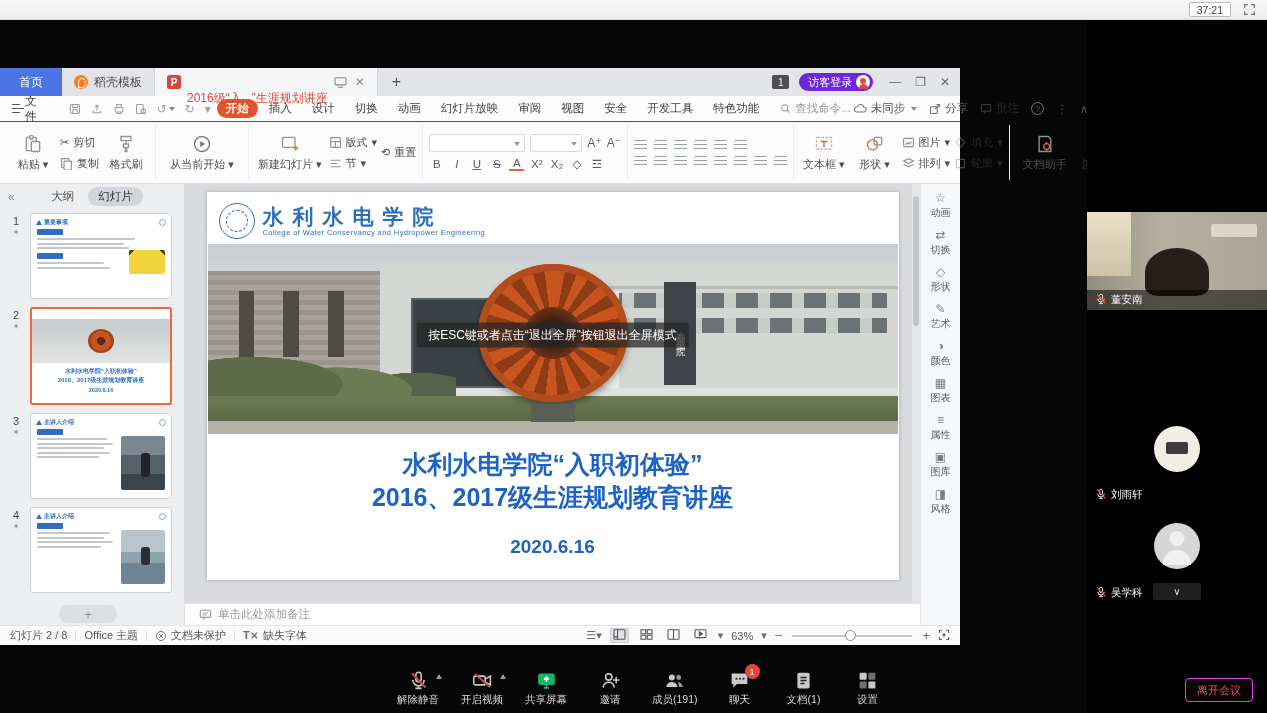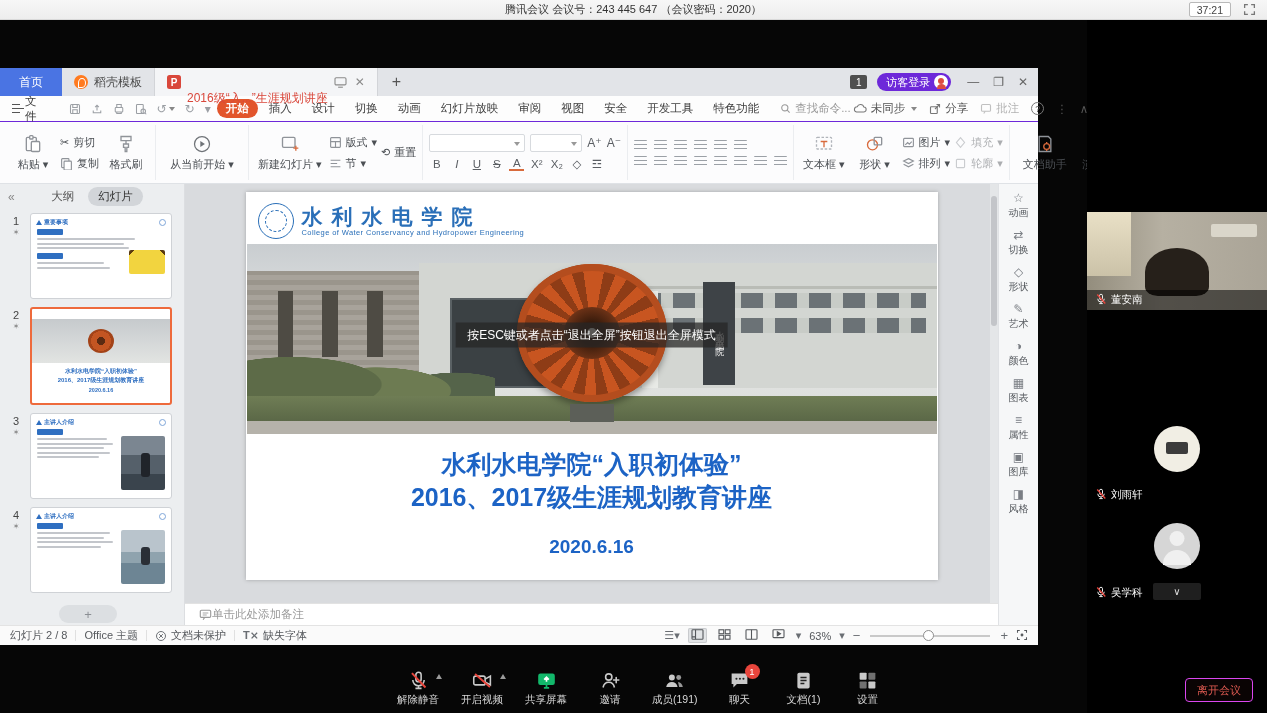--- a/index.html
+++ b/index.html
@@ -9,21 +9,21 @@
 
   
   #mtg-top { position:absolute; left:0; top:0; width:1267px; height:20px;
     background:linear-gradient(#f7f7f7,#ededed); border-bottom:1px solid #d9d9d9;
     display:flex; align-items:center; justify-content:center; font-size:11px; color:#333; }
   #mtg-duration { position:absolute; right:36px; top:2px; height:15px; line-height:14px;
     padding:0 7px; border:1px solid #b9b9b9; background:#fff; font-size:10.5px; color:#444; border-radius:2px;}
   #mtg-fullscreen { position:absolute; right:10px; top:3px; width:14px; height:14px; color:#666; }
 
   
-  #wps { position:absolute; left:0; top:68px; width:1038px; height:577px; background:#fff;
+  #wps { position:absolute; left:0; top:68px; width:960px; height:577px; background:#fff;
     display:flex; flex-direction:column; }
 
   
   #tabbar { height:28px; background:#e2e4e8; display:flex; align-items:stretch; font-size:12px; color:#4a4a4a; position:relative;}
   .tab-home { width:62px; background:var(--tab_blue,#4a74e3); color:#fff; display:flex; align-items:center; justify-content:center;}
   .tab { display:flex; align-items:center; gap:6px; padding:0 12px; border-right:1px solid #d2d4d8;}
   .tab.active { background:#f4f5f7; }
   .tpl-ico { width:14px; height:14px; border-radius:50%; background:#ff7a1f; position:relative;}
   .tpl-ico::after{content:"";position:absolute;left:4px;top:3px;width:6px;height:8px;border:1.5px solid #fff;border-radius:50% 50% 50% 0;}
   .p-ico { width:14px; height:14px; border-radius:2.5px; background:var(--doc_red,#d9473b); color:#fff;
@@ -149,21 +149,21 @@
     background:radial-gradient(circle,#3a1c0c 0 30%,#6e3317 70%);}
   .turb-dot { position:absolute; left:50%; top:50%; transform:translate(-50%,-50%); width:10px; height:10px; border-radius:50%; background:#e8e4dd;}
   .pedestal { position:absolute; left:50%; top:84%; transform:translateX(-50%); width:44px; height:18px; background:#5c5f58;}
   #overlay-tip { position:absolute; left:50%; top:48%; transform:translate(-50%,-50%); background:rgba(38,38,38,.74);
     color:#fff; font-size:12px; padding:4px 12px; white-space:nowrap; z-index:5;}
   .s-title { text-align:center; color:var(--title_blue,#1c63c5); font-weight:bold; font-size:25px; line-height:33px;}
   .s-title.first { margin-top:14px;}
   .s-date { text-align:center; color:var(--title_blue,#1c63c5); font-weight:bold; font-size:19px; margin-top:22px;}
 
   
-  #notesbar { height:22px; background:#fff; border-top:1px solid #e2e2e2; display:flex; align-items:center; padding:0 14px; font-size:11.5px; color:#9a9a9a;}
+  #notesbar { height:22px; background:#fff; border-top:1px solid #e2e2e2; display:flex; align-items:center; gap:6px; padding:0 14px; font-size:11.5px; color:#9a9a9a;}
   #rightpanel { width:40px; background:#f6f7f8; border-left:1px solid #e0e2e5; display:flex; flex-direction:column; align-items:center; padding-top:8px; gap:9px; overflow:hidden;}
   .rp-item { display:flex; flex-direction:column; align-items:center; gap:1px; color:#55595e; font-size:10px; white-space:nowrap;}
   .rp-ico { font-size:12px; color:#7a7e84; line-height:13px;}
   #statusbar { height:20px; background:#fafafa; border-top:1px solid #e3e3e3; display:flex; align-items:center; font-size:11px; color:#55585c; padding:0 10px; gap:8px;}
   .sb-sep { width:1px; height:11px; background:#e0e0e0;}
   #sb-right { margin-left:auto; display:flex; align-items:center; gap:8px;}
   .sb-ico { color:#6a6e73; font-size:11px;}
   .sb-view { padding:1px 3px; border-radius:2px;}
   .sb-view.active { background:#e2e4e6; box-shadow:inset 0 0 0 1px #c9cbce;}
   #zoom-slider { width:120px; height:2px; background:#c9c9c9; position:relative; margin:0 2px;}
@@ -213,21 +213,20 @@
     color:#fff; font-size:9.5px; display:flex; align-items:center; justify-content:center; padding:0 3px; z-index:2;}
   #leave-btn { position:absolute; left:1185px; top:678px; width:68px; height:24px; border:1px solid #d946ef;
     border-radius:4px; color:var(--leave_red,#e05b52); font-size:11px; display:flex; align-items:center; justify-content:center; background:rgba(40,16,14,.25);}
 </style>
 </head>
 <body>
 
 <div id="screen">
 
   <div id="mtg-top">
-    <span>腾讯会议 会议号：243 445 647 （会议密码：2020）</span>
     <span id="mtg-duration">37:21</span>
     <span id="mtg-fullscreen">
       <svg viewBox="0 0 16 16" width="13" height="13" fill="none" stroke="#777" stroke-width="1.6">
         <path d="M2 6V2h4M10 2h4v4M14 10v4h-4M6 14H2v-4"></path>
         </svg>
     </span>
   </div>
 
   <div id="wps">
 

